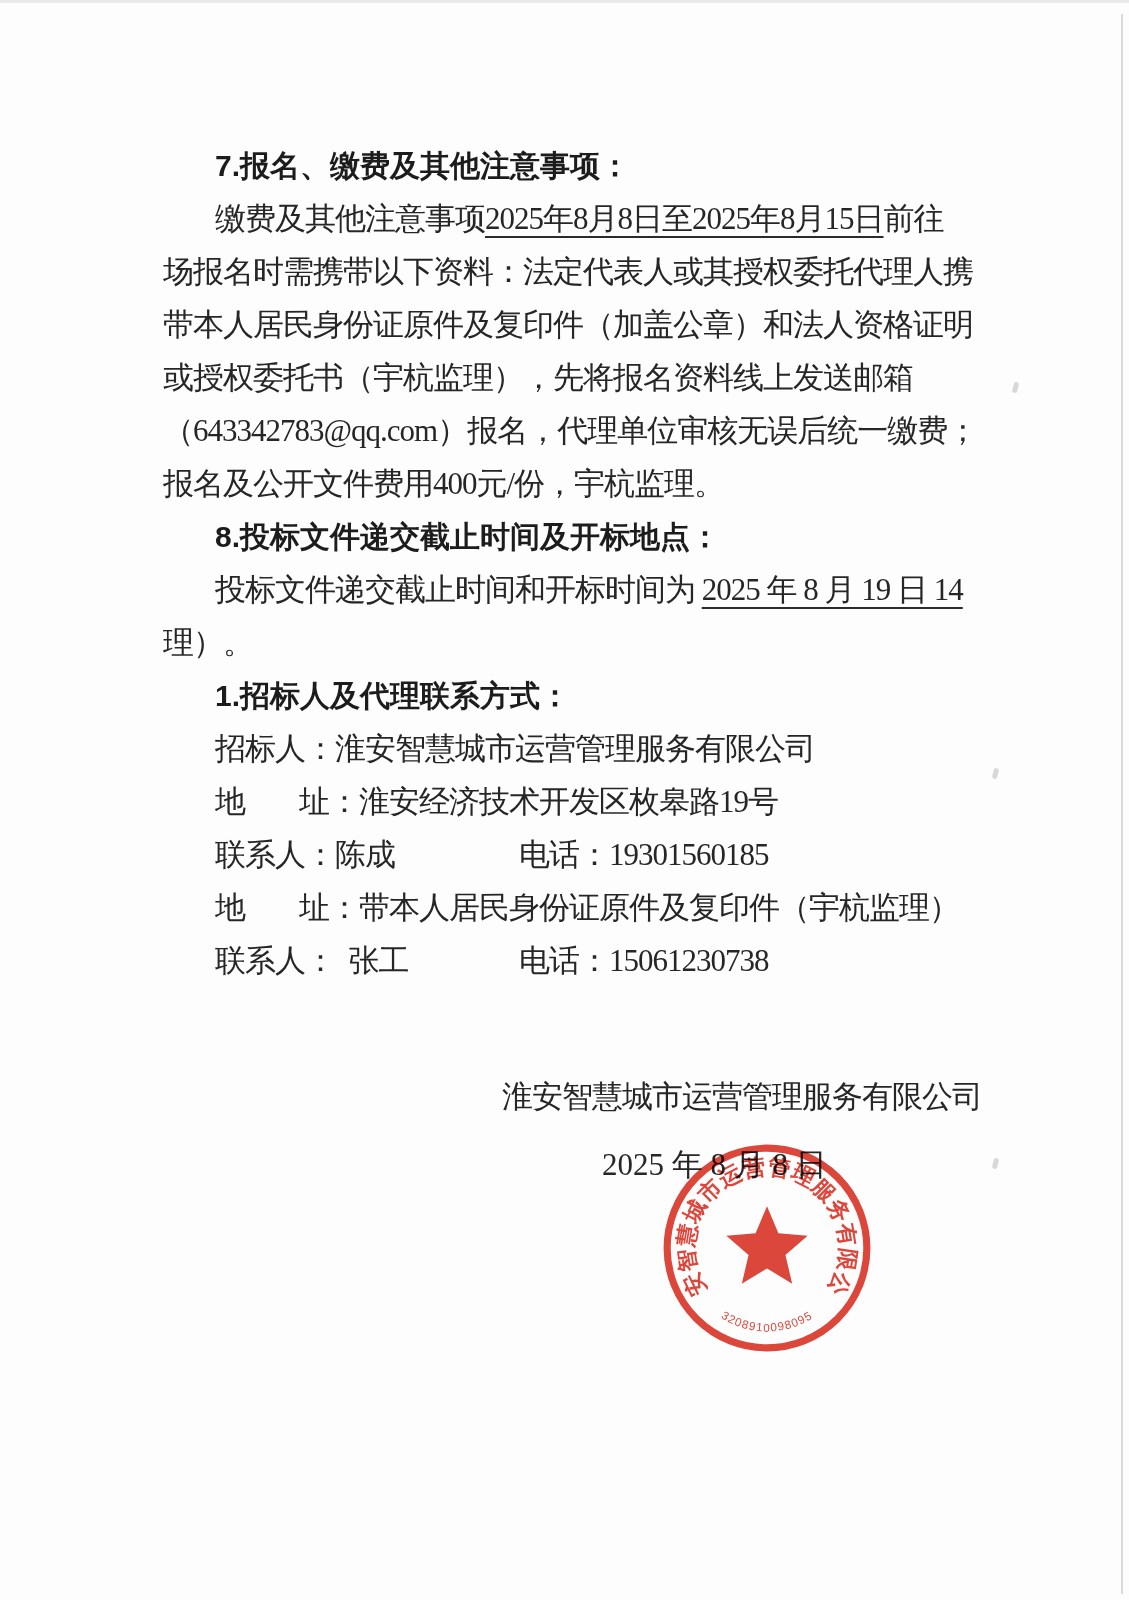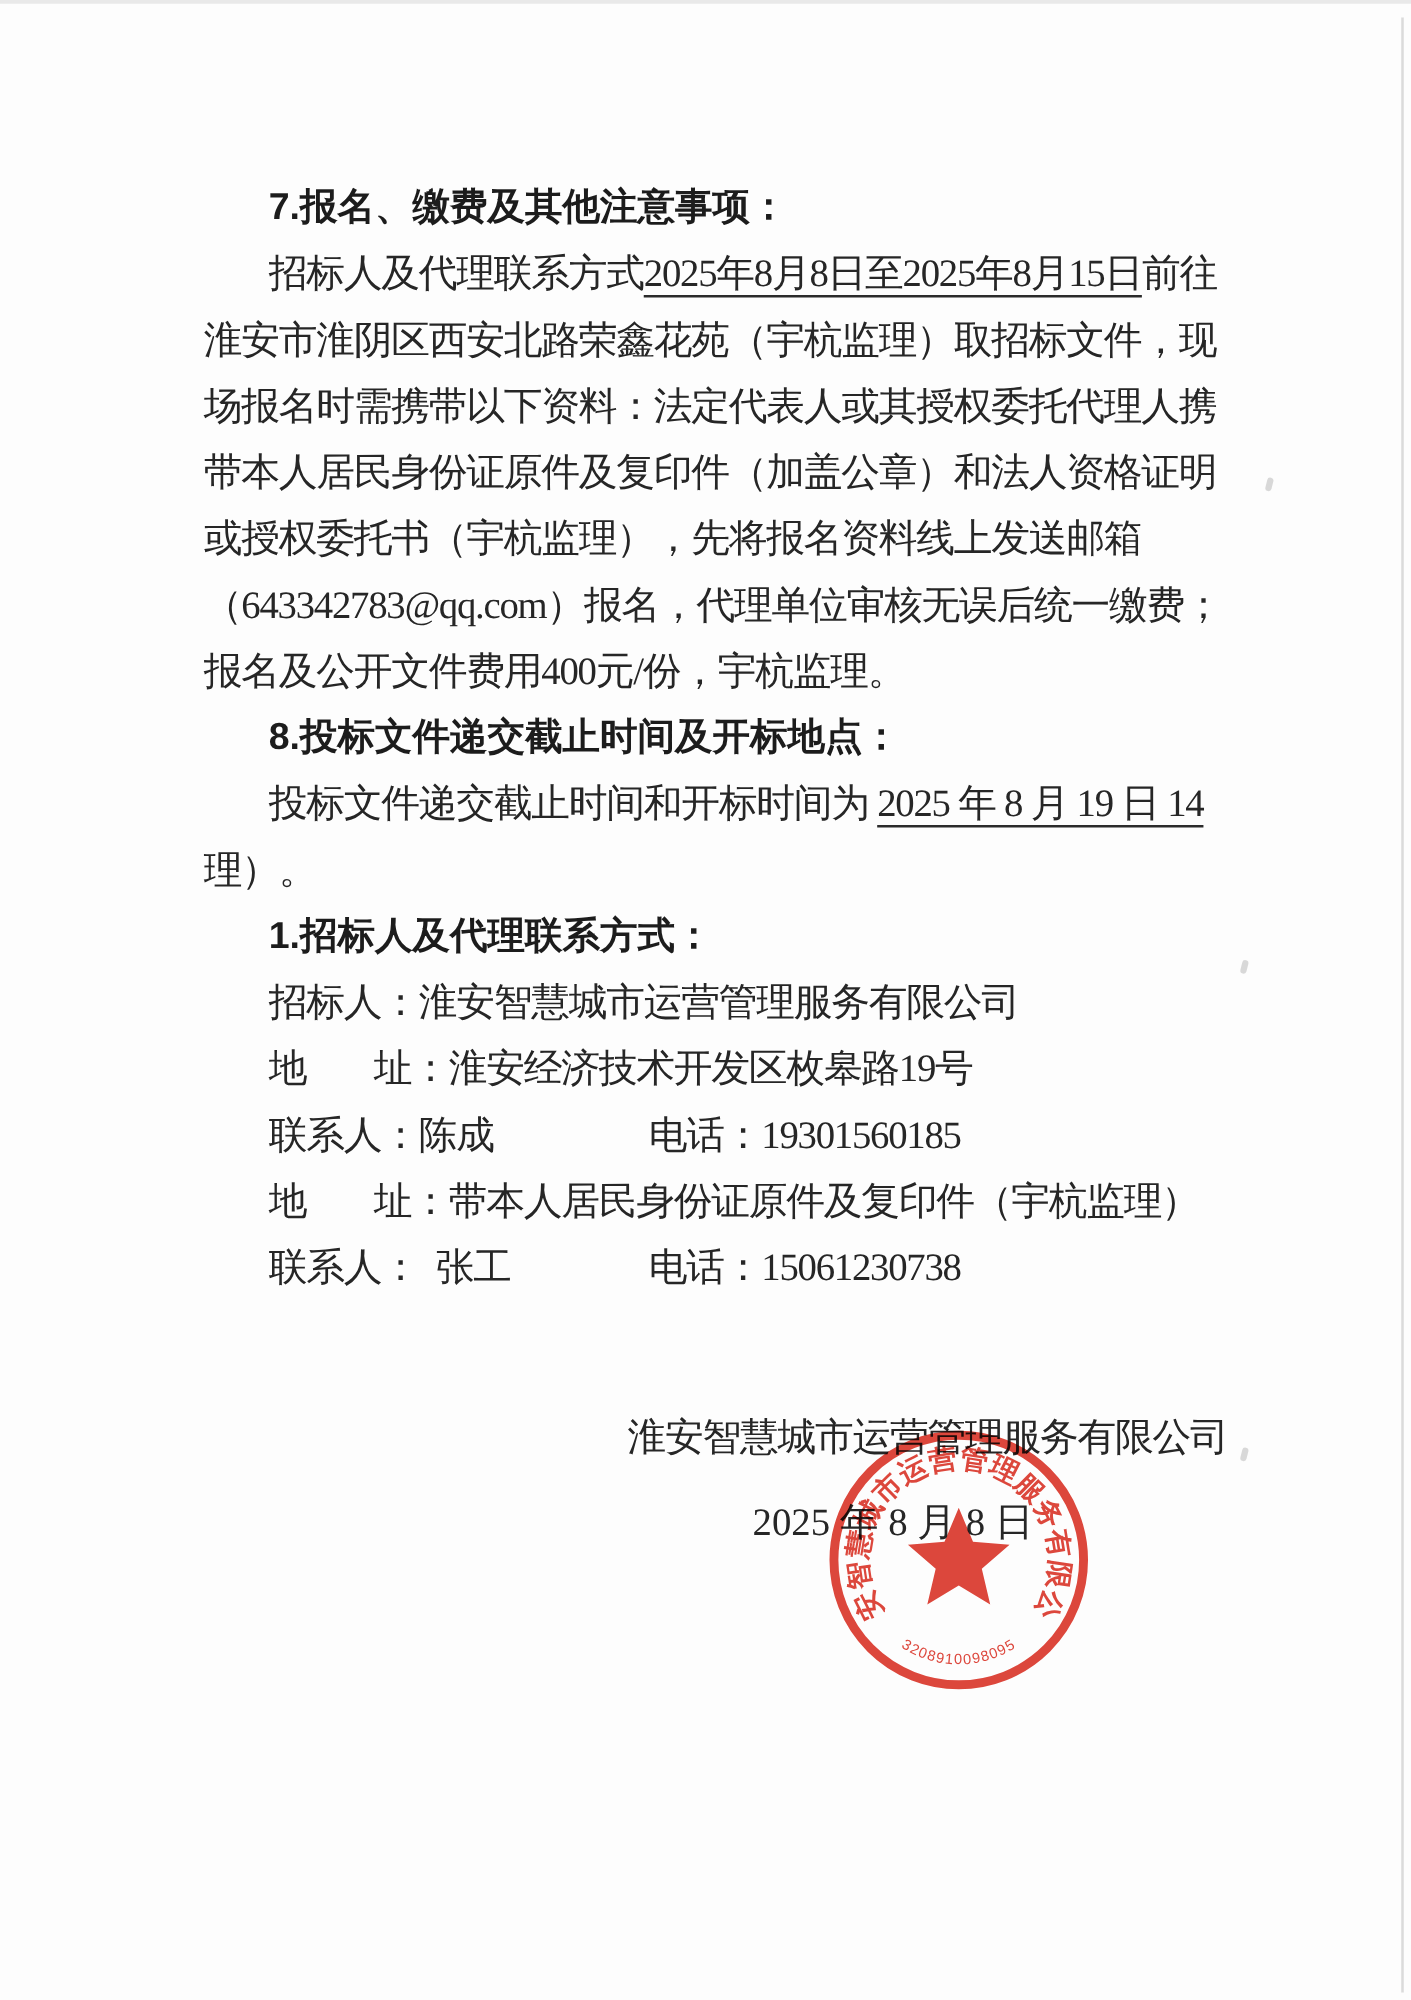--- a/index.html
+++ b/index.html
@@ -81,23 +81,22 @@
   <div class="scan-top-edge"></div>
   <div class="scan-right-edge"></div>
   <div class="artifact a1"></div>
   <div class="artifact a2"></div>
   <div class="artifact a3"></div>
 
   <div class="content">
 
     <div class="line heading indent">7.报名、缴费及其他注意事项：</div>
 
-    <div class="line indent"><span>招标人及代理联系方式</span><span class="u">2025年8月8日至2025年8月15日</span><span>前往</span></div>
+    <div class="line indent"><span>缴费及其他注意事项</span><span class="u">2025年8月8日至2025年8月15日</span><span>前往</span></div>
 
-    <div class="line">淮安市淮阴区西安北路荣鑫花苑（宇杭监理）取招标文件，现</div>
     <div class="line">场报名时需携带以下资料：法定代表人或其授权委托代理人携</div>
     <div class="line">带本人居民身份证原件及复印件（加盖公章）和法人资格证明</div>
     <div class="line">或授权委托书（宇杭监理），先将报名资料线上发送邮箱</div>
     <div class="line">（643342783@qq.com）报名，代理单位审核无误后统一缴费；</div>
     <div class="line">报名及公开文件费用400元/份，宇杭监理。</div>
 
     <div class="line heading indent">8.投标文件递交截止时间及开标地点：</div>
 
     <div class="line indent"><span>投标文件递交截止时间和开标时间为 </span><span class="u">2025 年 8 月 19 日 14</span></div>
 

